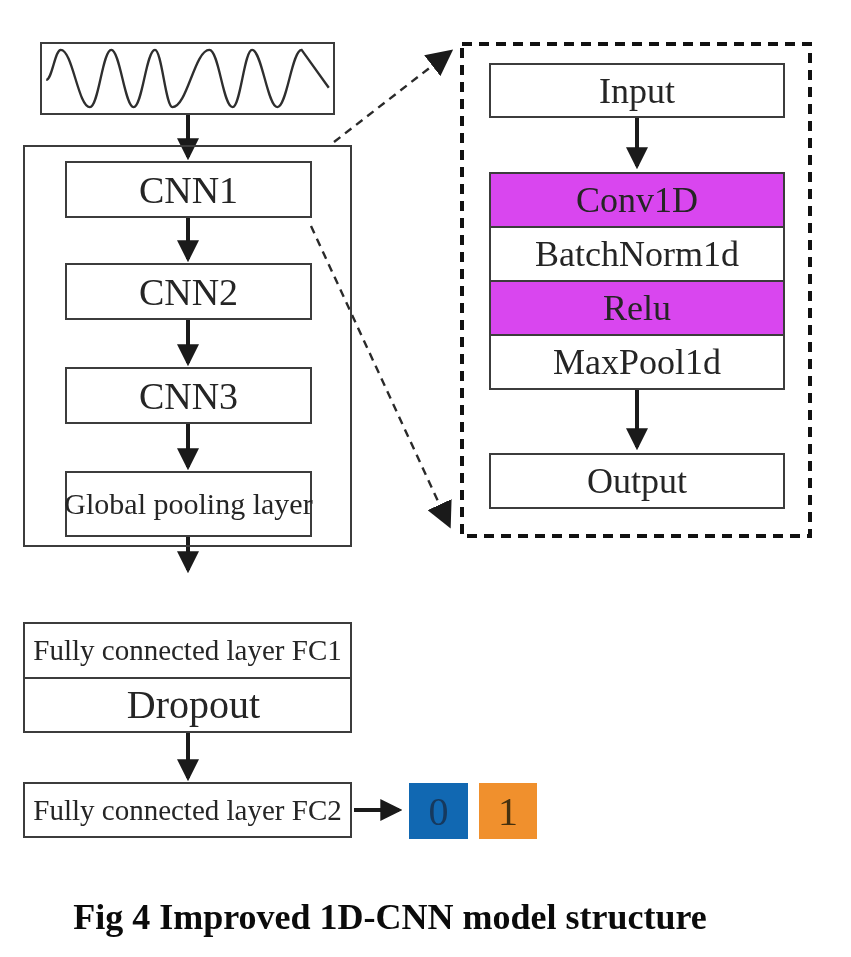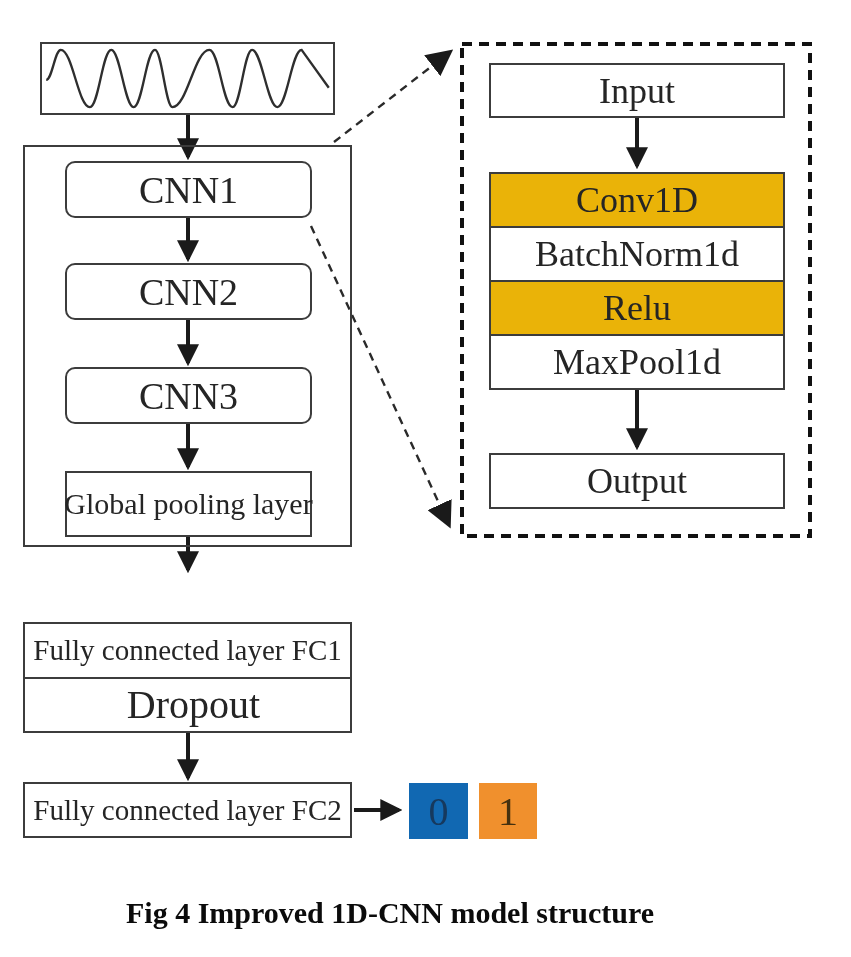--- a/index.html
+++ b/index.html
@@ -13,36 +13,36 @@
   .box{
     position:absolute;
     box-sizing:border-box;
     border:2px solid #3c3c3c;
     background:#ffffff;
     display:flex;align-items:center;justify-content:center;
     color:#252525;
     line-height:1;
     white-space:nowrap;
   }
-  .shaded{background:#eab308;}
+  .shaded{background:#d946ef;}
   .container-frame{background:transparent;}
   .overlay{position:absolute;left:0;top:0;width:851px;height:957px;pointer-events:none;}
-  .cnn-label{font-size:38px;border-radius:10px;}
+  .cnn-label{font-size:38px;}
   .gpl-label{font-size:30px;}
   .fc-label{font-size:29px;}
   .dropout-label{font-size:40px;}
   .detail-label{font-size:36px;}
   .class-box{
     position:absolute;box-sizing:border-box;
     display:flex;align-items:center;justify-content:center;
     font-size:40px;border:none;
   }
   .caption{
     position:absolute;left:0;top:896px;width:780px;
-    text-align:center;font-size:30px;font-weight:bold;color:#0b0b0b;
+    text-align:center;font-size:36px;font-weight:bold;color:#0b0b0b;
   }
   .wavebox{padding:0;}
   .wavebox svg{display:block;}
 </style>
 </head>
 <body>
 
 <div class="canvas">
 
   <svg class="overlay" viewBox="0 0 851 957">

